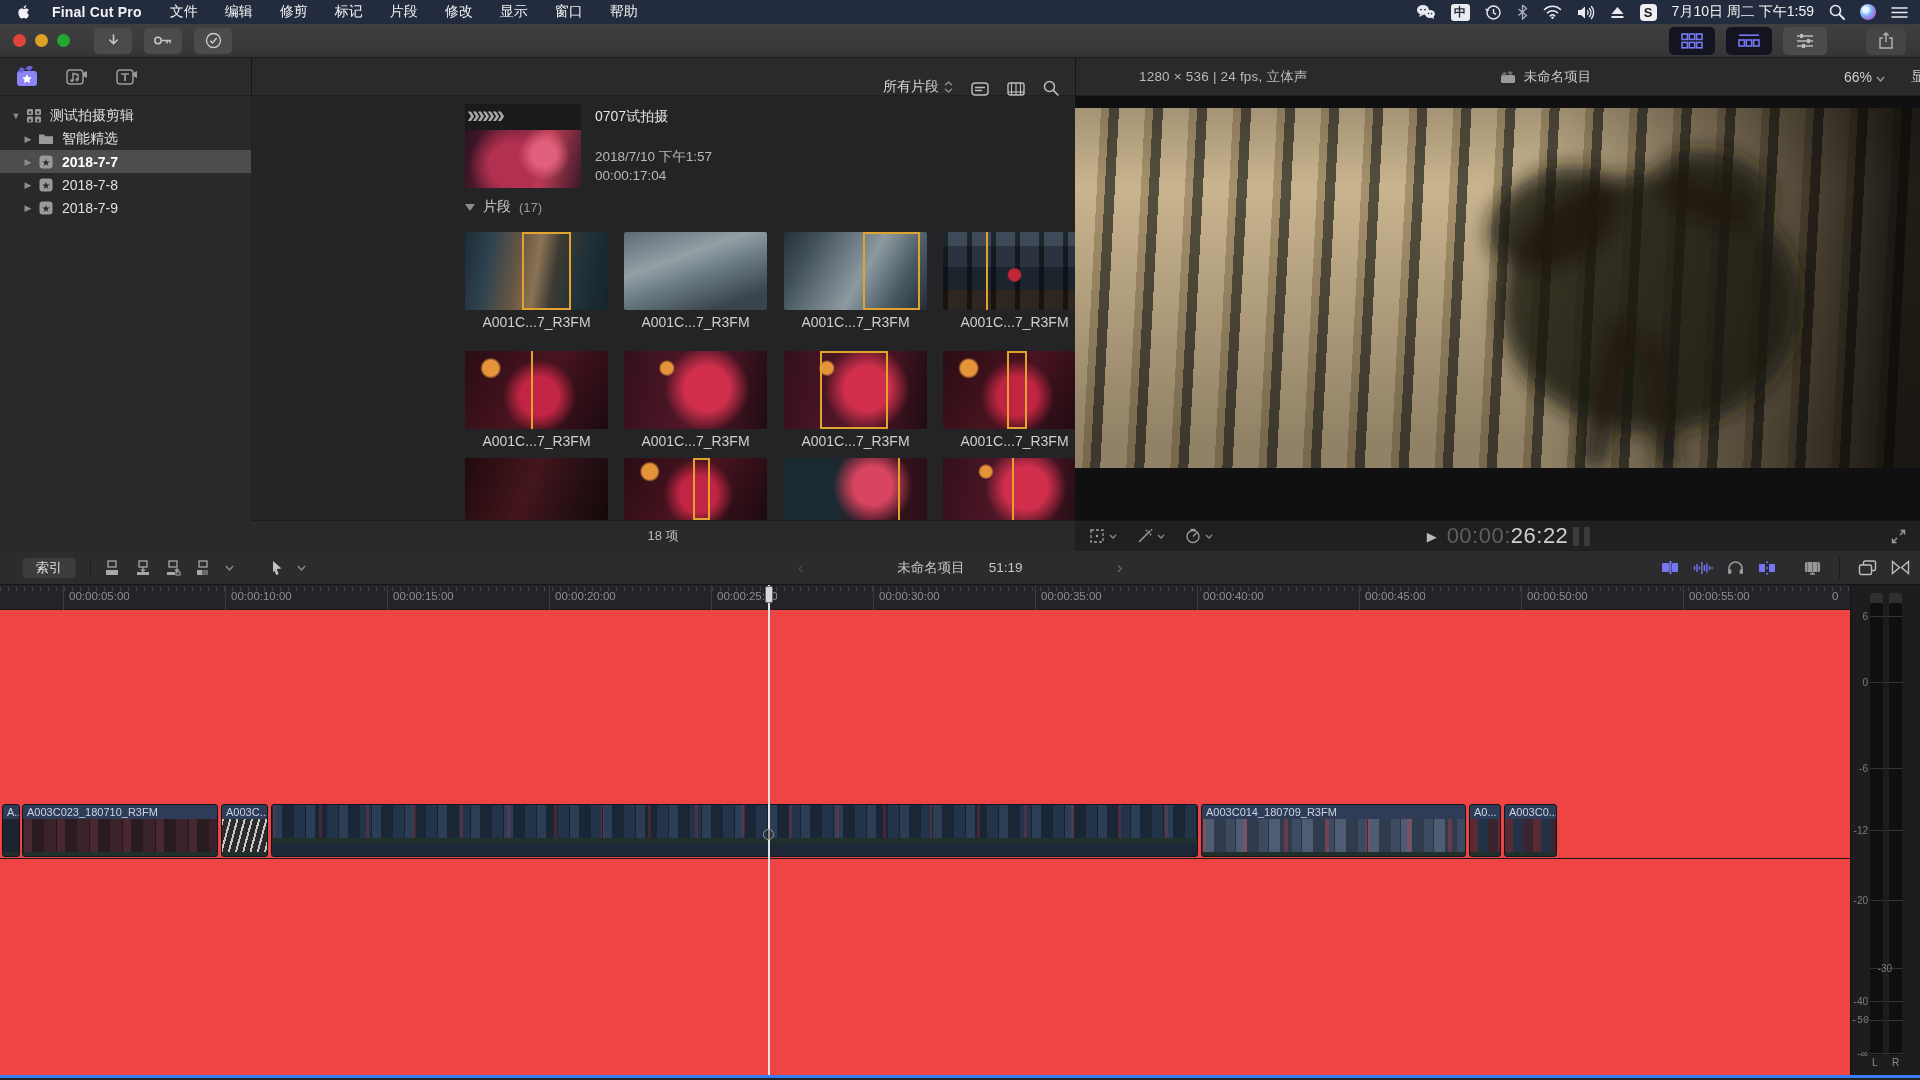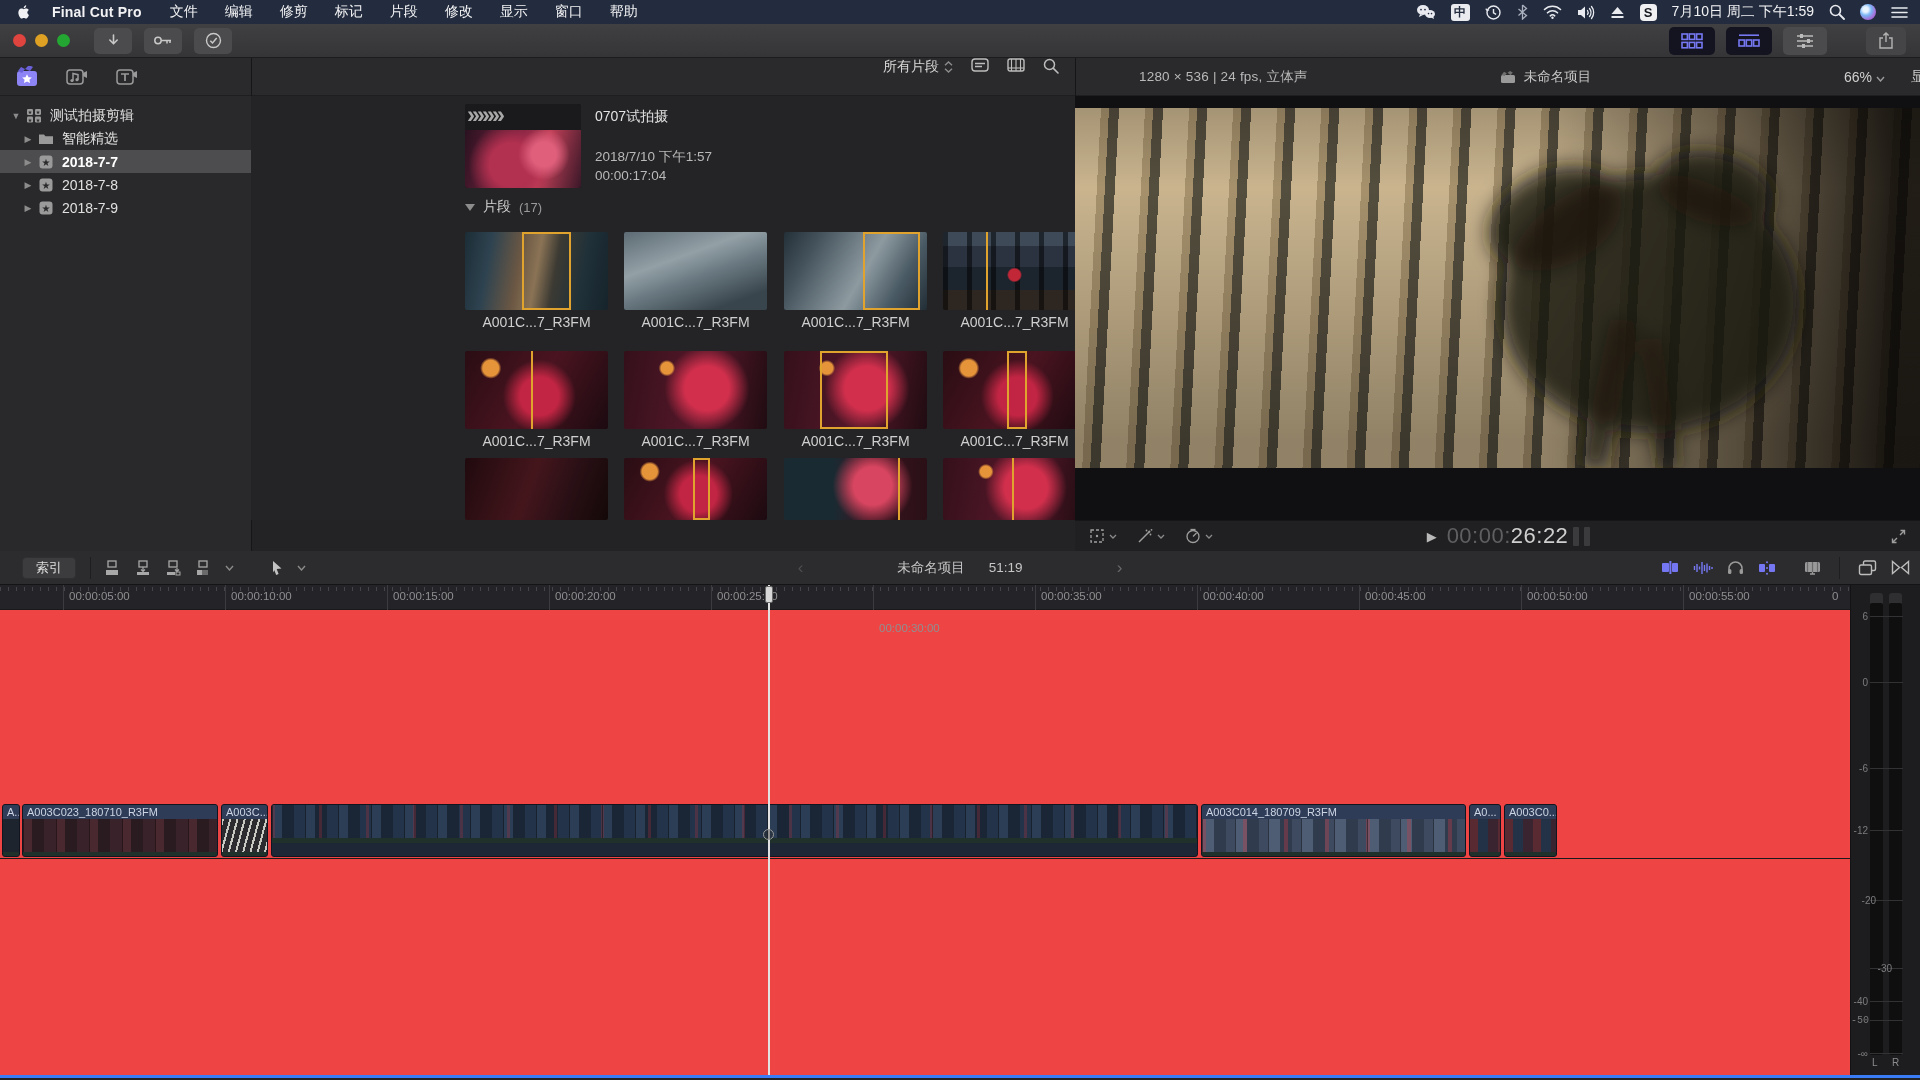--- a/index.html
+++ b/index.html
@@ -30,21 +30,21 @@
 .chrome-right{margin-left:auto;display:flex;align-items:center;gap:11px;padding-right:14px}
 .tbtn.darkactive{background:#141420;width:46px;height:28px;color:#7678f2}
 .tbtn.plain{background:#4b4b4d;width:44px;height:28px}
 .tbtn.ghost{background:#454547;width:40px;height:28px;margin-left:28px}
 
 .topstrip{left:0;top:58px;width:1920px;height:38px;background:#2a2a2c;border-bottom:1px solid #1e1e20}
 .vdiv{width:1px;background:#161618;top:58px;height:493px}
 .sidetabs{left:0;top:58px;width:251px;height:38px;display:flex;align-items:center;gap:24px;padding-left:14px}
 .stab{width:26px;height:24px;display:flex;align-items:center;justify-content:center;border-radius:4px;color:#9a9a9a;font-size:13px}
 .stab.active{color:#8d85f5}
-.browserhead{left:251px;top:58px;width:824px;height:38px;display:flex;align-items:flex-start;justify-content:flex-end;gap:18px;padding-right:16px;color:#cfcfcf}
+.browserhead{left:251px;top:58px;width:824px;height:38px;display:flex;align-items:flex-end;justify-content:flex-end;gap:18px;padding-right:16px;color:#cfcfcf}
 .filterlabel{font-size:14px;color:#d8d8d8;display:flex;align-items:center;gap:5px}
 .viewerhead{left:1123px;top:58px;width:845px;height:38px;display:flex;align-items:center;color:#b9b9b9;font-size:13.5px}
 .vh-left{margin-left:16px;letter-spacing:.2px}
 .vh-center{position:absolute;left:0;right:0;display:flex;justify-content:center;align-items:center;gap:8px;color:#c6c6c6}
 .vh-right{margin-left:auto;display:flex;align-items:center;gap:26px;padding-right:16px;color:#cfcfcf;font-size:14px}
 .chevd{display:inline-block;margin-left:4px}
 
 .sidebar{left:0;top:96px;width:251px;height:455px;background:#29292b}
 .sbrow{height:23px;display:flex;align-items:center;font-size:14px;color:#e0e0e0;white-space:nowrap}
 .sbrow.sel{background:#4d4d4f;font-weight:bold;color:#fff}
@@ -479,20 +479,23 @@
           <span class="fav" style="left: 48%; width: 12%;"></span>
         </div>
         <div class="thumb abs t-red3" style="left: 533px; top: 362px; height: 62px;">
           <span class="favline" style="left: 80%;"></span>
         </div>
         <div class="thumb abs t-red2" style="left: 692px; top: 362px; height: 62px;">
           <span class="favline" style="left: 48%;"></span>
         </div>
       </div>
   </div>
+  <div class="browserstatus abs">
+      <span>18 项</span>
+    </div>
 
   <div class="viewer abs">
     <div class="video">
       <svg width="845" height="360" viewBox="0 0 845 360" style="position:absolute;left:0;top:0">
         <defs>
             <filter id="blurf" x="-30%" y="-30%" width="160%" height="160%">
               <feGaussianBlur stdDeviation="10"></feGaussianBlur>
             </filter>
           </defs>
         <g fill="rgba(28,22,16,0.82)" filter="url(#blurf)">
@@ -670,21 +673,21 @@
         <span class="rlabel" style="left: 69px;">00:00:05:00</span>
         <span class="rtick" style="left: 225px;"></span>
         <span class="rlabel" style="left: 231px;">00:00:10:00</span>
         <span class="rtick" style="left: 387px;"></span>
         <span class="rlabel" style="left: 393px;">00:00:15:00</span>
         <span class="rtick" style="left: 549px;"></span>
         <span class="rlabel" style="left: 555px;">00:00:20:00</span>
         <span class="rtick" style="left: 711px;"></span>
         <span class="rlabel" style="left: 717px;">00:00:25:00</span>
         <span class="rtick" style="left: 873px;"></span>
-        <span class="rlabel" style="left: 879px; margin-top: 32px;">00:00:30:00</span>
+        <span class="rlabel" style="left: 879px;">00:00:30:00</span>
         <span class="rtick" style="left: 1035px;"></span>
         <span class="rlabel" style="left: 1041px;">00:00:35:00</span>
         <span class="rtick" style="left: 1197px;"></span>
         <span class="rlabel" style="left: 1203px;">00:00:40:00</span>
         <span class="rtick" style="left: 1359px;"></span>
         <span class="rlabel" style="left: 1365px;">00:00:45:00</span>
         <span class="rtick" style="left: 1521px;"></span>
         <span class="rlabel" style="left: 1527px;">00:00:50:00</span>
         <span class="rtick" style="left: 1683px;"></span>
         <span class="rlabel" style="left: 1689px;">00:00:55:00</span>
@@ -742,21 +745,21 @@
     <span class="mlr" style="left:41px">R</span>
   <span class="mtick" style="top: 31px;"></span>
       <span class="mlabel" style="top: 26px; left: 0px;">6</span>
       <span class="mtick" style="top: 97px;"></span>
       <span class="mlabel" style="top: 92px; left: 0px;">0</span>
       <span class="mtick" style="top: 183px;"></span>
       <span class="mlabel" style="top: 178px; left: 0px;">-6</span>
       <span class="mtick" style="top: 245px;"></span>
       <span class="mlabel" style="top: 240px; left: 0px;">-12</span>
       <span class="mtick" style="top: 315px;"></span>
-      <span class="mlabel" style="top: 310px; left: 0px; margin-left: 8px;">-20</span>
+      <span class="mlabel" style="top: 310px; left: 0px;">-20</span>
       <span class="mtick" style="top: 383px;"></span>
       <span class="mlabel" style="top: 378px; left: 0px; margin-left: 24px;">-30</span>
       <span class="mtick" style="top: 416px;"></span>
       <span class="mlabel" style="top: 411px; left: 0px;">-40</span>
       <span class="mtick" style="top: 435px;"></span>
       <span class="mlabel" style="top: 430px; left: 0px; font-family: Liberation Mono, monospace;">-50</span>
       <span class="mtick" style="top: 468px;"></span>
       <span class="mlabel" style="top: 463px; left: 0px;">-∞</span>
     </div>
 

